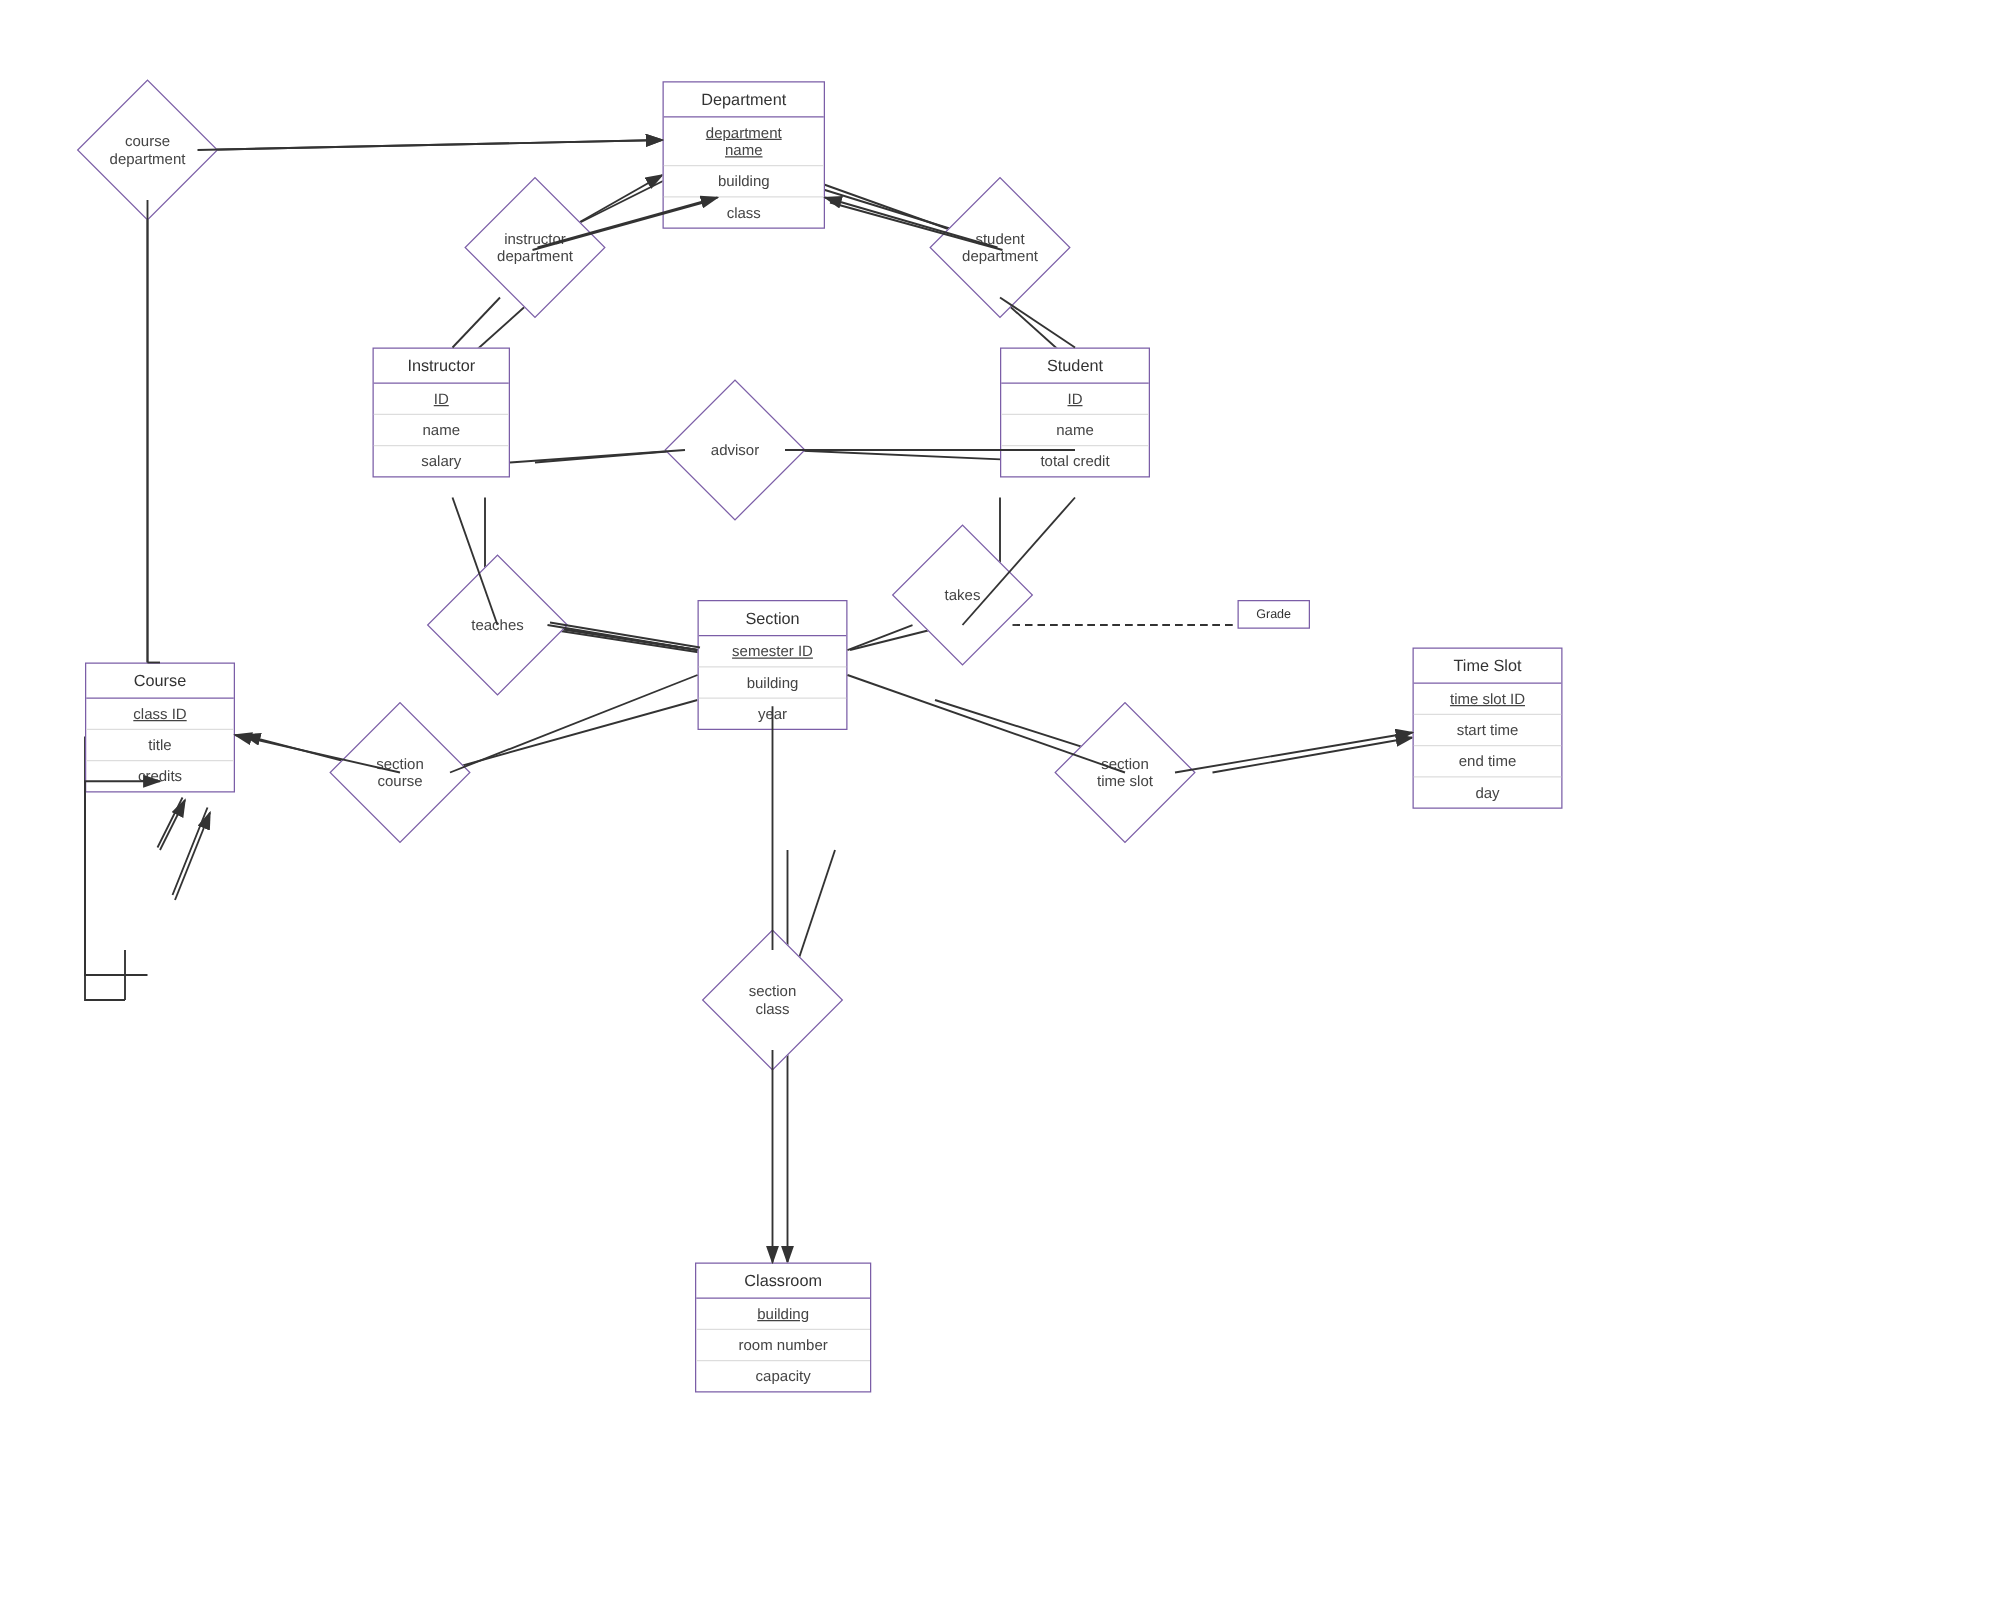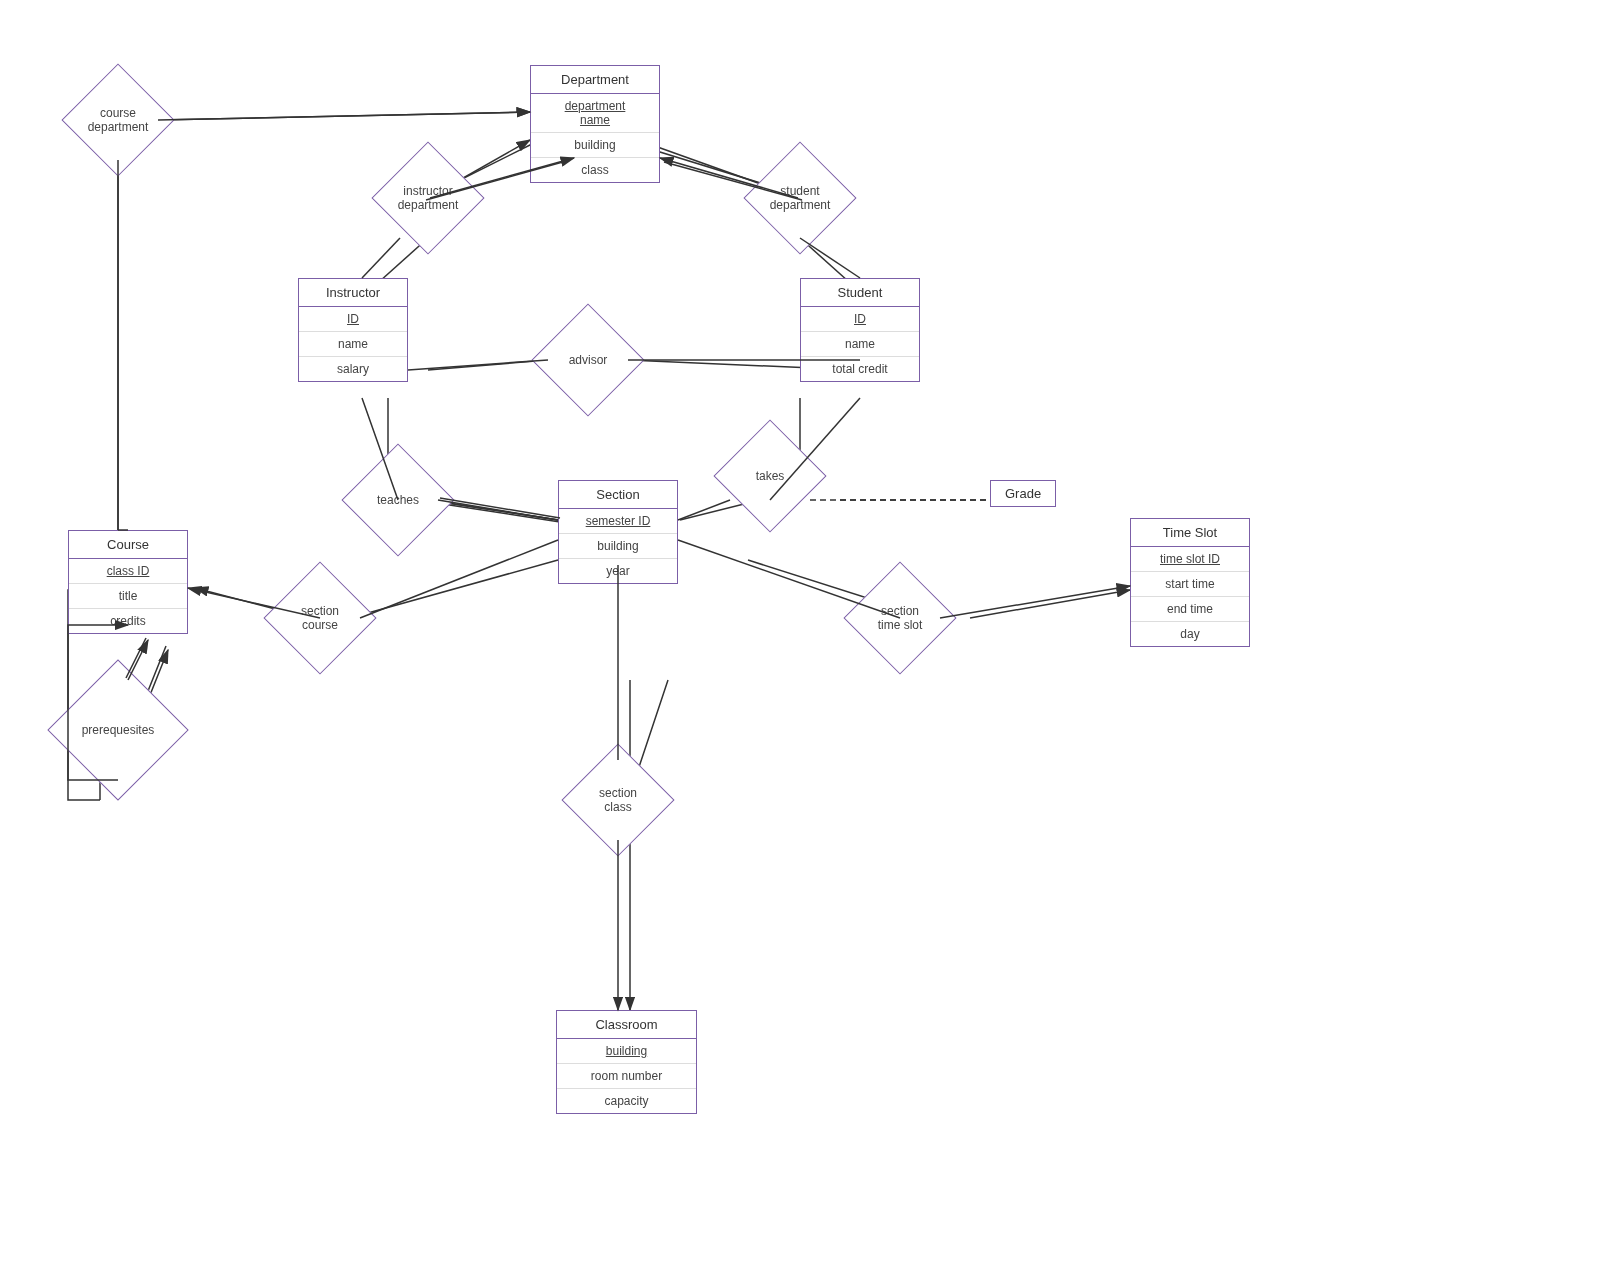--- a/index.html
+++ b/index.html
@@ -66,21 +66,21 @@
       font-size: 12px;
       color: #444;
       pointer-events: none;
       white-space: nowrap;
     }
     .grade-box {
       position: absolute;
       border: 1.5px solid #7b5ea7;
       background: #fff;
       padding: 5px 14px;
-      font-size: 13px;
+      font-size: 10px;
       color: #333;
     }
     svg.lines {
       position: absolute;
       top: 0; left: 0;
       width: 1600px;
       height: 1280px;
       pointer-events: none;
     }
     line, polyline, path {
@@ -256,24 +256,20 @@
   <div class="diamond" style="left:860px; top:578px; width:80px; height:80px;">
     <div class="diamond-shape"></div>
     <div class="diamond-label">section<br>time slot</div>
   </div>
 
   <div class="diamond" style="left:578px; top:760px; width:80px; height:80px;">
     <div class="diamond-shape"></div>
     <div class="diamond-label">section<br>class</div>
   </div>
 
-  <div class="diamond" style="left:68px; top:680px; width:100px; height:100px;">
-    <div class="diamond-shape" style="width:100px;height:100px;"></div>
-    <div class="diamond-label">prerequesites</div>
-  </div>
 
 </div>
 
 <svg style="position:absolute;top:0;left:0;width:1600px;height:1280px;pointer-events:none;">
   <defs>
     <marker id="arr" markerWidth="10" markerHeight="7" refX="9" refY="3.5" orient="auto">
       <polygon points="0 0, 10 3.5, 0 7" fill="#333"></polygon>
     </marker>
     <marker id="arr2" markerWidth="10" markerHeight="7" refX="1" refY="3.5" orient="auto-start-reverse">
       <polygon points="0 0, 10 3.5, 0 7" fill="#333"></polygon>

